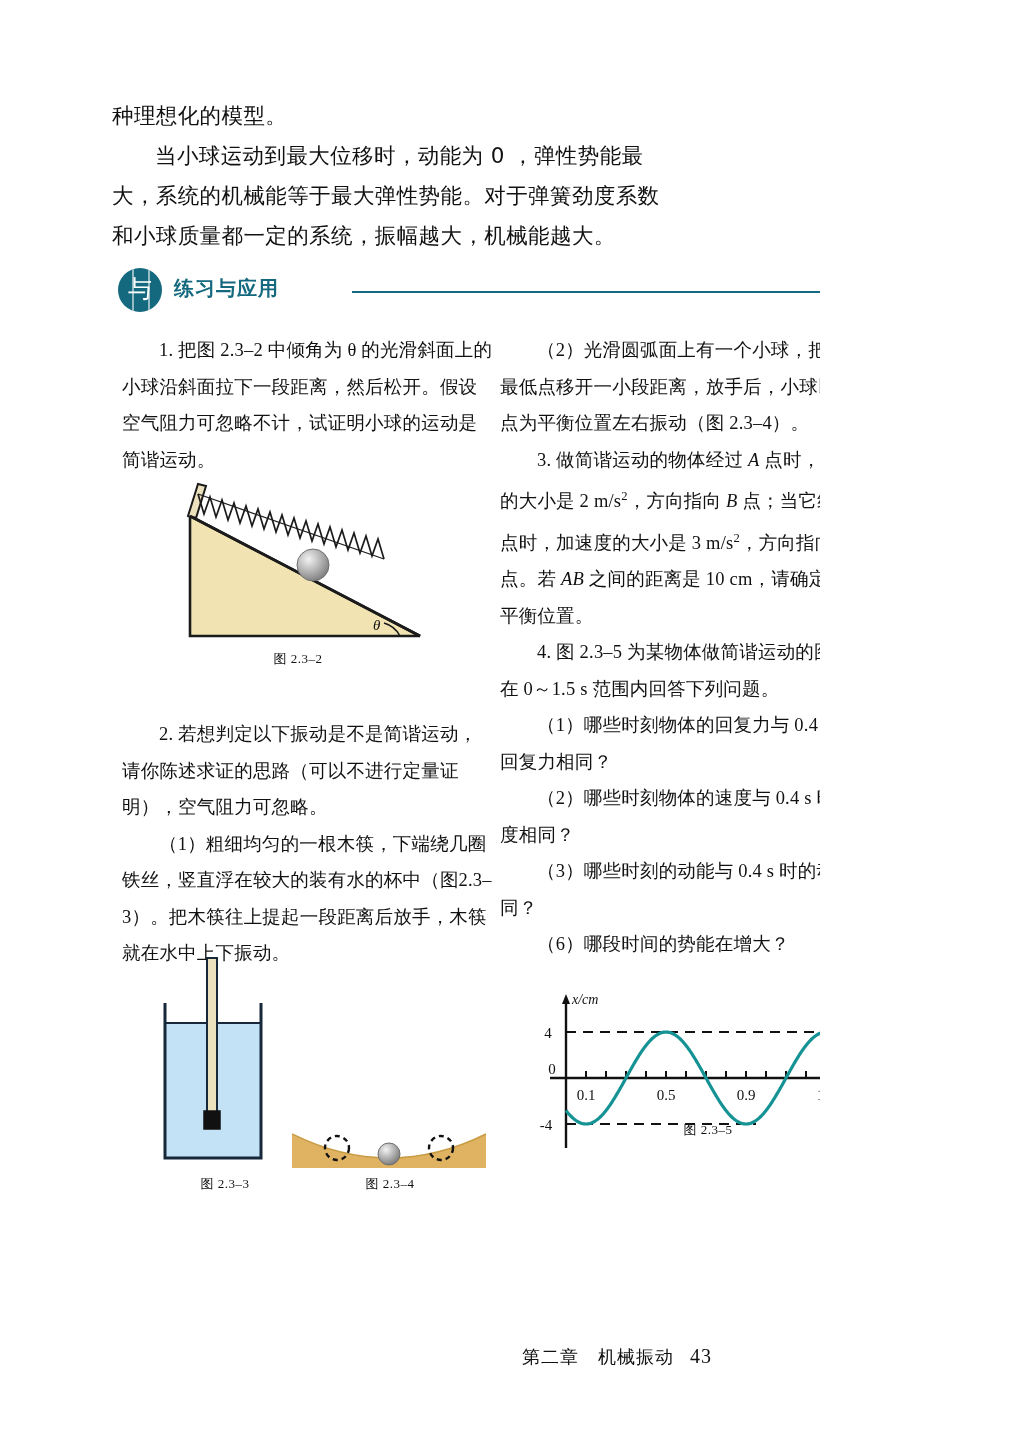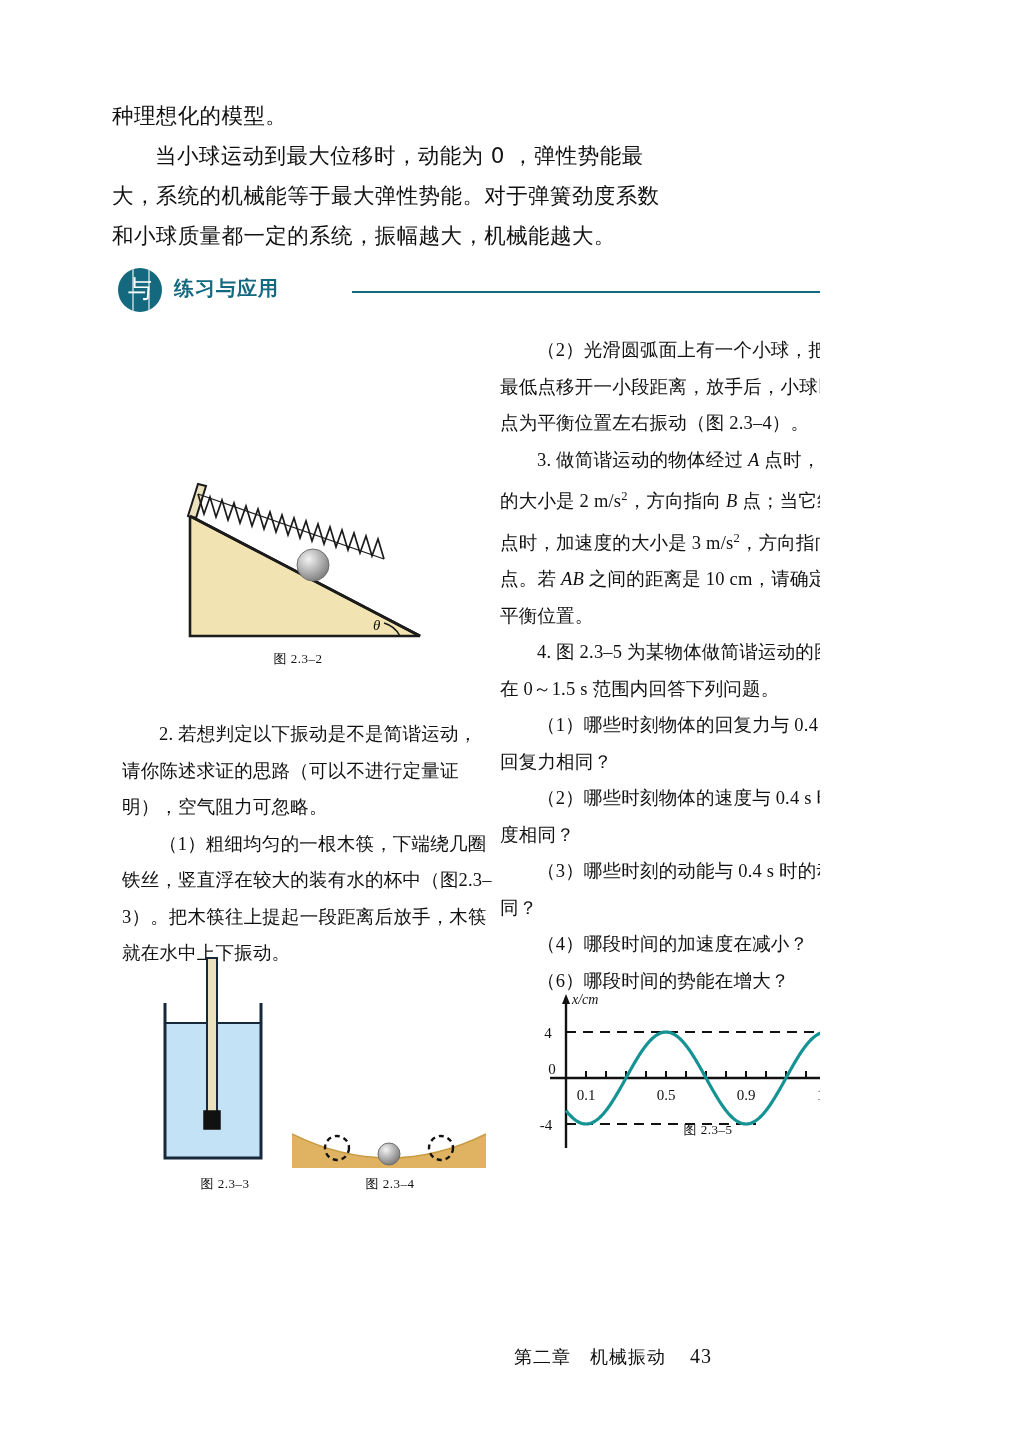--- a/index.html
+++ b/index.html
@@ -112,21 +112,21 @@
   
   .footer {
     position: absolute;
     right: 108px;
     bottom: 62px;
     font-size: 18px;
     font-family: "DejaVu Sans", "Liberation Sans", sans-serif;
     color: #111;
     letter-spacing: 1px;
   }
-  .footer .pg { margin-left: 24px; font-family:"Liberation Serif",serif; font-size: 20px; }
+  .footer .pg { margin-left: 16px; font-family:"Liberation Serif",serif; font-size: 20px; }
 
   
   .fig { position: absolute; }
   .fig svg { display: block; }
 </style>
 </head>
 <body>
 
 <div id="page">
 
@@ -136,20 +136,23 @@
   </div>
 
   <div class="sec-head">
     <div class="sec-badge">
       <span class="glyph">与</span>
     </div>
     <div class="sec-title">练习与应用</div>
     <div class="sec-rule"></div>
   </div>
 
+  <div class="col col-left">
+    <p>1. 把图 2.3–2 中倾角为 θ 的光滑斜面上的小球沿斜面拉下一段距离，然后松开。假设空气阻力可忽略不计，试证明小球的运动是简谐运动。</p>
+  </div>
 
   <div class="fig" style="left:168px; top:470px;">
     <svg width="260" height="175" viewBox="0 0 260 175">
 
       <polygon points="22,46 22,166 252,166" fill="#f1e3b2" stroke="#1b1b1b" stroke-width="2.6"></polygon>
 
       <g>
         <polygon points="20,46 30,14 38,16 28,48" fill="#ece1bd" stroke="#1b1b1b" stroke-width="2"></polygon>
       </g>
 
@@ -219,21 +222,20 @@
   </div>
   <div class="cap" style="left:305px; top:1175px; width:170px;">图 2.3–4</div>
 
   <div class="col col-right">
     <p>（2）光滑圆弧面上有一个小球，把它从最低点移开一小段距离，放手后，小球以最低点为平衡位置左右振动（图 2.3–4）。</p>
     <p><span>3. 做简谐运动的物体经过 </span><span class="mvar">A</span><span> 点时，加速度的大小是 2 m/s</span><sup>2</sup><span>，方向指向 </span><span class="mvar">B</span><span> 点；当它经过 </span><span class="mvar">B</span><span> 点时，加速度的大小是 3 m/s</span><sup>2</sup><span>，方向指向 </span><span class="mvar">A</span><span> 点。若 </span><span class="mvar">AB</span><span> 之间的距离是 10 cm，请确定它的平衡位置。</span></p>
     <p>4. 图 2.3–5 为某物体做简谐运动的图像，在 0～1.5 s 范围内回答下列问题。</p>
     <p>（1）哪些时刻物体的回复力与 0.4 s 时的回复力相同？</p>
     <p>（2）哪些时刻物体的速度与 0.4 s 时的速度相同？</p>
     <p>（3）哪些时刻的动能与 0.4 s 时的动能相同？</p>
-    <p>（4）哪段时间的加速度在减小？</p>
     <p>（6）哪段时间的势能在增大？</p>
   </div>
 
   <div class="fig" style="left:538px; top:988px;">
     <svg id="shm-chart" width="370" height="180" viewBox="0 0 370 180">
 
       <line x1="28" y1="160" x2="28" y2="12" stroke="#111" stroke-width="2.4"></line>
       <polygon points="28,6 24,16 32,16" fill="#111"></polygon>
       <line x1="12" y1="90" x2="352" y2="90" stroke="#111" stroke-width="2.4"></line>
       <polygon points="358,90 348,86 348,94" fill="#111"></polygon>

